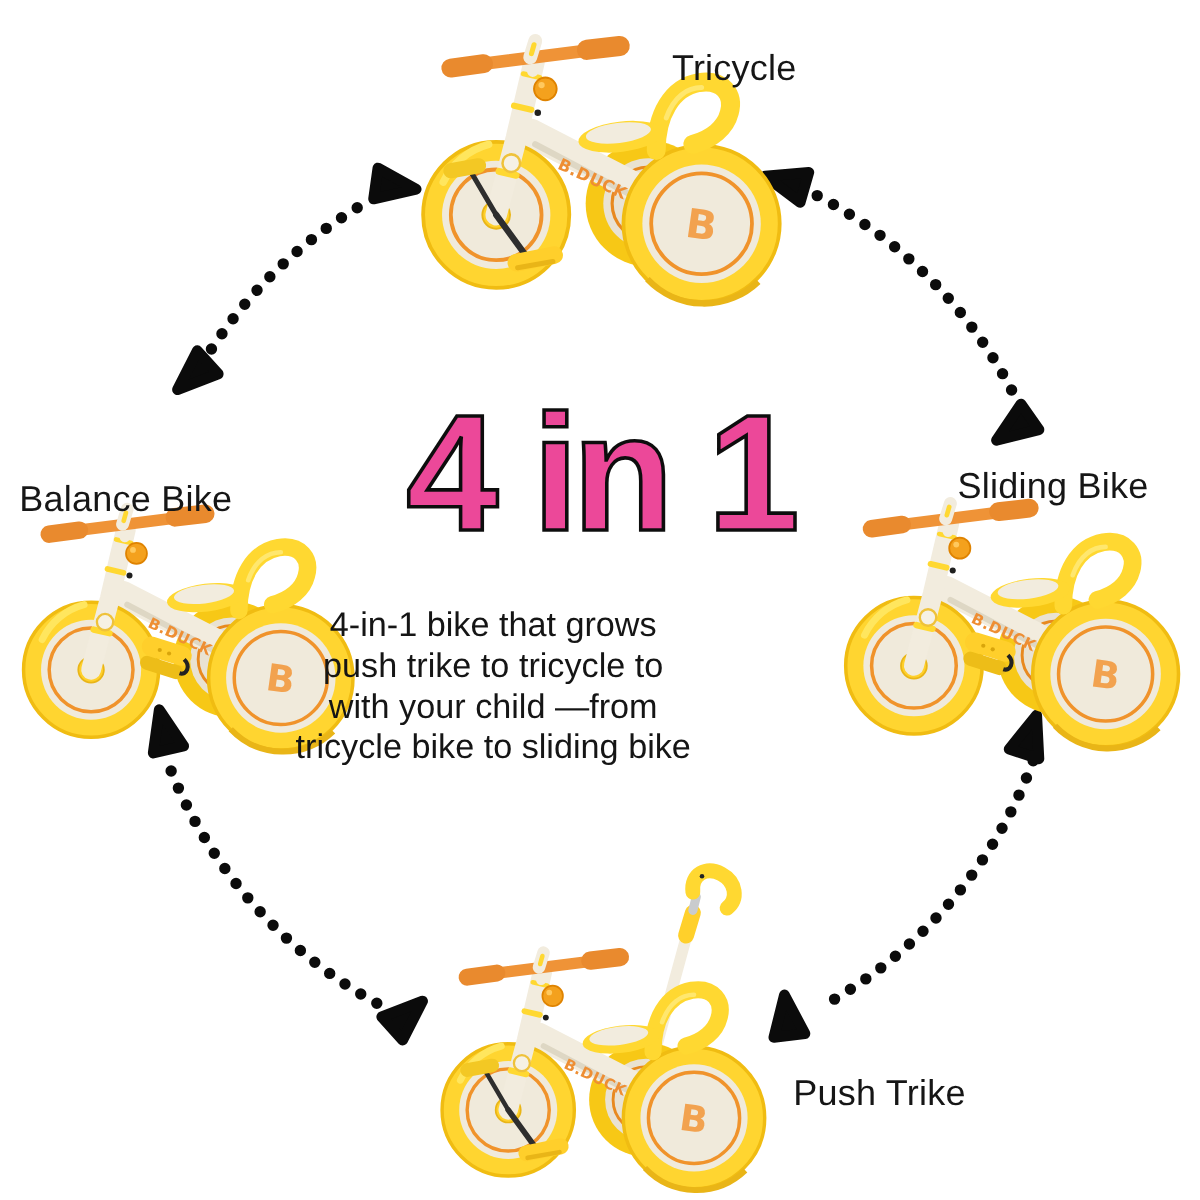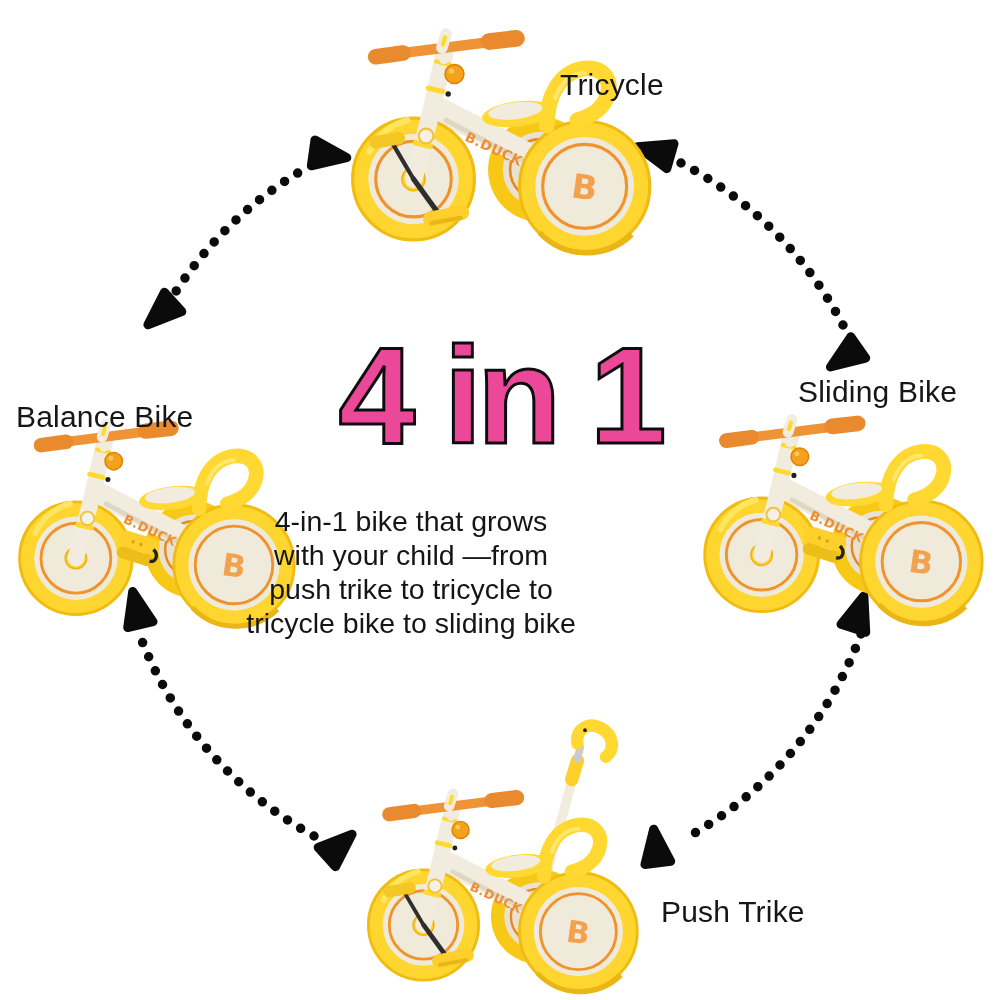--- a/index.html
+++ b/index.html
@@ -5,22 +5,22 @@
   html,body{margin:0;padding:0;background:#ffffff;}
   .stage{
     position:relative;width:1000px;height:1000px;background:#ffffff;
     overflow:hidden;font-family:"Liberation Sans",sans-serif;color:#161616;
   }
   .diagram-svg{position:absolute;left:0;top:0;width:1000px;height:1000px;}
   .mode-label{
     position:absolute;font-size:30px;font-weight:400;color:#161616;
     white-space:nowrap;letter-spacing:0.2px;
   }
-  .label-tricycle{left:560px;top:41px;margin-top:27px;}
-  .label-sliding{left:798px;top:375px;}
+  .label-tricycle{left:560px;top:41px;}
+  .label-sliding{left:798px;top:389px;}
   .label-balance{left:16px;top:352px;margin-top:48px;}
   .label-push{left:661px;top:895px;}
   .headline{
     position:absolute;left:0;top:326px;width:1000px;text-align:center;
     font-size:138px;font-weight:700;letter-spacing:-5px;color:#ec4899;
     -webkit-text-stroke:3px #0d0d0d;line-height:1;
   }
   .description{
     position:absolute;left:0;top:504px;width:822px;text-align:center;
     font-size:28.5px;line-height:34px;color:#151515;font-weight:400;
@@ -163,18 +163,18 @@
 
   <div class="mode-label label-tricycle">Tricycle</div>
   <div class="mode-label label-sliding">Sliding Bike</div>
   <div class="mode-label label-balance">Balance Bike</div>
   <div class="mode-label label-push">Push Trike</div>
 
   <div class="headline">4 in 1</div>
 
   <div class="description">
     <div>4-in-1 bike that grows</div>
+    <div>push trike to tricycle to</div>
     <div>with your child —from</div>
-    <div>push trike to tricycle to</div>
     <div>tricycle bike to sliding bike</div>
   </div>
 
 </div>
 
 </body></html>

